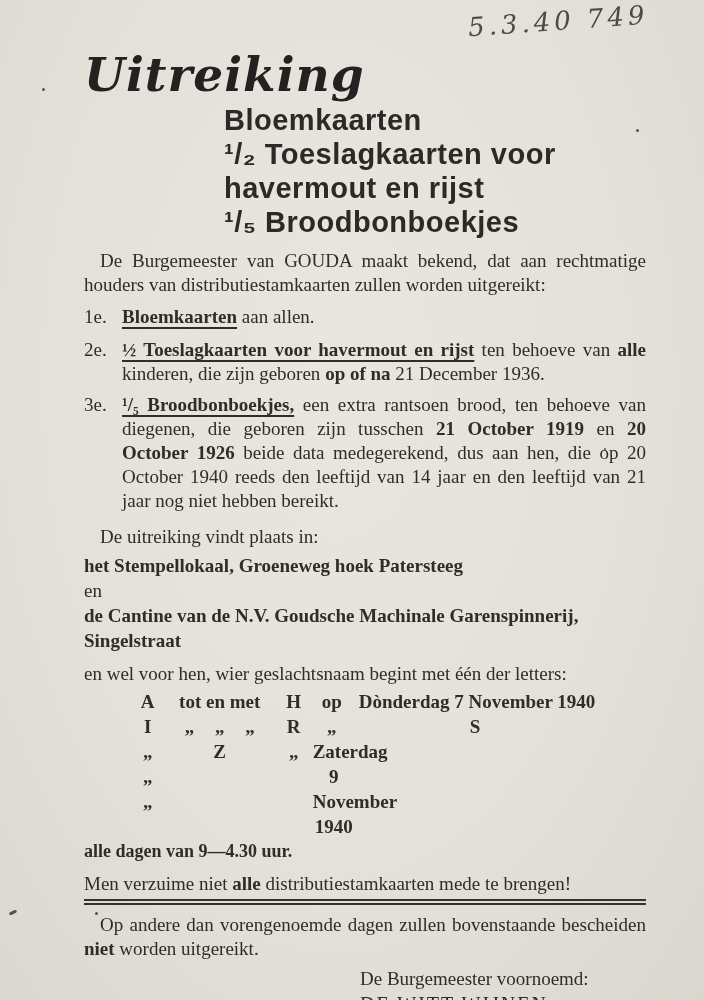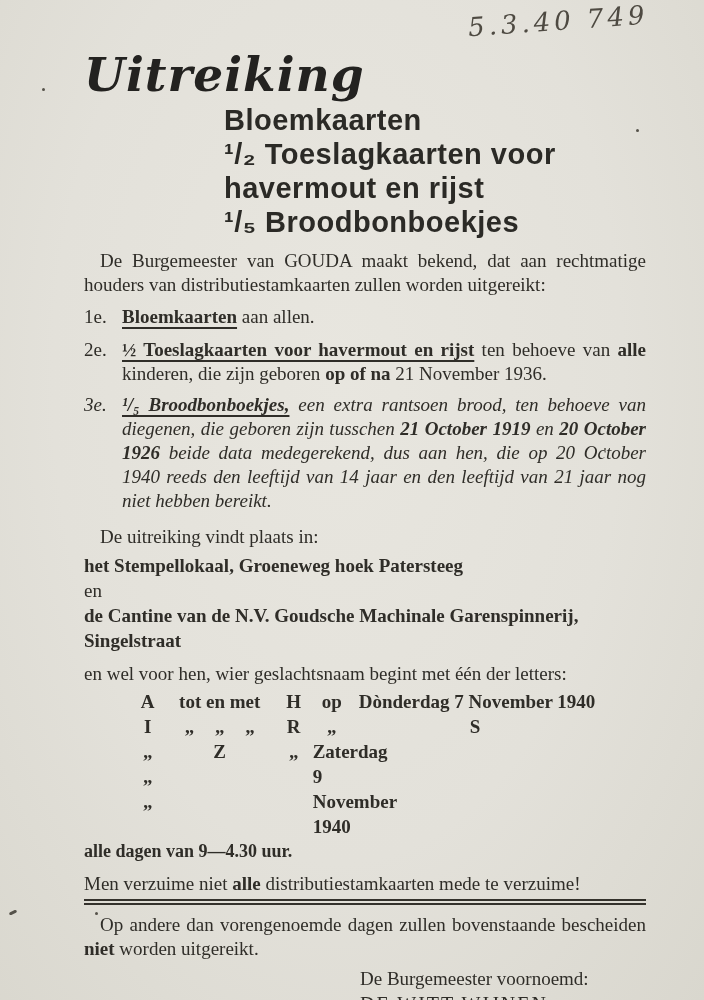--- a/index.html
+++ b/index.html
@@ -45,21 +45,21 @@
   }
   .para {
     font-size: 19px;
     line-height: 24px;
     text-align: justify;
   }
   .intro { margin-top: 10px; text-indent: 16px; }
   .list { margin-top: 8px; }
   .item { display: flex; }
   .item-2 { margin-top: 9px; }
-  .item-3 { margin-top: 7px; font-style: italic; }
+  .item-3 { margin-top: 7px; }
   .item-num { width: 38px; flex: none; }
   .item-text { flex: 1; text-align: justify; }
   .lead {
     font-weight: 700;
     text-decoration: underline;
     text-decoration-thickness: 2px;
     text-underline-offset: 4px;
   }
   .b { font-weight: 700; }
   .loc-intro { margin-top: 12px; text-indent: 16px; }
@@ -70,21 +70,21 @@
   .schedule {
     margin: 3px auto 0;
     display: grid;
     grid-template-columns: 26px 118px 30px 46px auto;
     width: fit-content;
     font-weight: 700;
     font-size: 19px;
     line-height: 25px;
   }
   .sch-c { text-align: center; }
-  .sch-date { text-align: left; padding-left: 4px; }
+  .sch-date { text-align: center; padding-left: 4px; }
   .ditto { word-spacing: 16px; }
   .hours { font-weight: 700; font-size: 18px; line-height: 25px; }
   .warning {
     margin-top: 8px;
     padding-bottom: 3px;
     border-bottom: 6px double #34322c;
   }
   .closing { margin-top: 8px; text-indent: 16px; }
   .signature {
     margin: 6px 0 0 276px;
@@ -132,21 +132,21 @@
 
     <div class="list">
 
       <div class="item para item-1">
         <span class="item-num">1e.</span>
         <span class="item-text"><span class="lead">Bloemkaarten</span><span> aan allen.</span></span>
       </div>
 
       <div class="item para item-2">
         <span class="item-num">2e.</span>
-        <span class="item-text"><span class="lead">½ Toeslagkaarten voor havermout en rijst</span><span> ten behoeve van </span><span class="b">alle</span><span> kinderen, die zijn geboren </span><span class="b">op of na</span><span> 21 November 1936.</span></span>
+        <span class="item-text"><span class="lead">½ Toeslagkaarten voor havermout en rijst</span><span> ten behoeve van </span><span class="b">alle</span><span> kinderen, die zijn geboren </span><span class="b">op of na</span><span> 21 December 1936.</span></span>
       </div>
 
       <div class="item para item-3">
         <span class="item-num">3e.</span>
         <span class="item-text"><span class="lead">¹/₅ Broodbonboekjes,</span><span> een extra rantsoen brood, ten behoeve van diegenen, die geboren zijn tusschen </span><span class="b">21 October 1919</span><span> en </span><span class="b">20 October 1926</span><span> beide data medegerekend, dus aan hen, die op 20 October 1940 reeds den leeftijd van 14 jaar en den leeftijd van 21 jaar nog niet hebben bereikt.</span></span>
       </div>
 
     </div>
 
     <p class="para loc-intro" style="margin:12px 0 0 0;">De uitreiking vindt plaats in:</p>
@@ -174,21 +174,21 @@
 
       <span class="sch-c">S</span>
       <span class="sch-c ditto">„ „ „</span>
       <span class="sch-c">Z</span>
       <span class="sch-c">„</span>
       <span class="sch-date">Zaterdag 9 November 1940</span>
     </div>
 
     <div class="center hours">alle dagen van 9—4.30 uur.</div>
 
-    <p class="para warning" style="margin:8px 0 0 0;"><span>Men verzuime niet </span><span class="b">alle</span><span> distributiestamkaarten mede te verzuime!</span></p>
+    <p class="para warning" style="margin:8px 0 0 0;"><span>Men verzuime niet </span><span class="b">alle</span><span> distributiestamkaarten mede te brengen!</span></p>
 
     <p class="para closing" style="margin:8px 0 0 0;"><span>Op andere dan vorengenoemde dagen zullen bovenstaande bescheiden </span><span class="b">niet</span><span> worden uitgereikt.</span></p>
 
     <div class="signature">
       <div>De Burgemeester voornoemd:</div>
       <div class="sig-name">DE WITT WIJNEN,</div>
       <div class="sig-suffix">l. b.</div>
     </div>
 
   </div>

